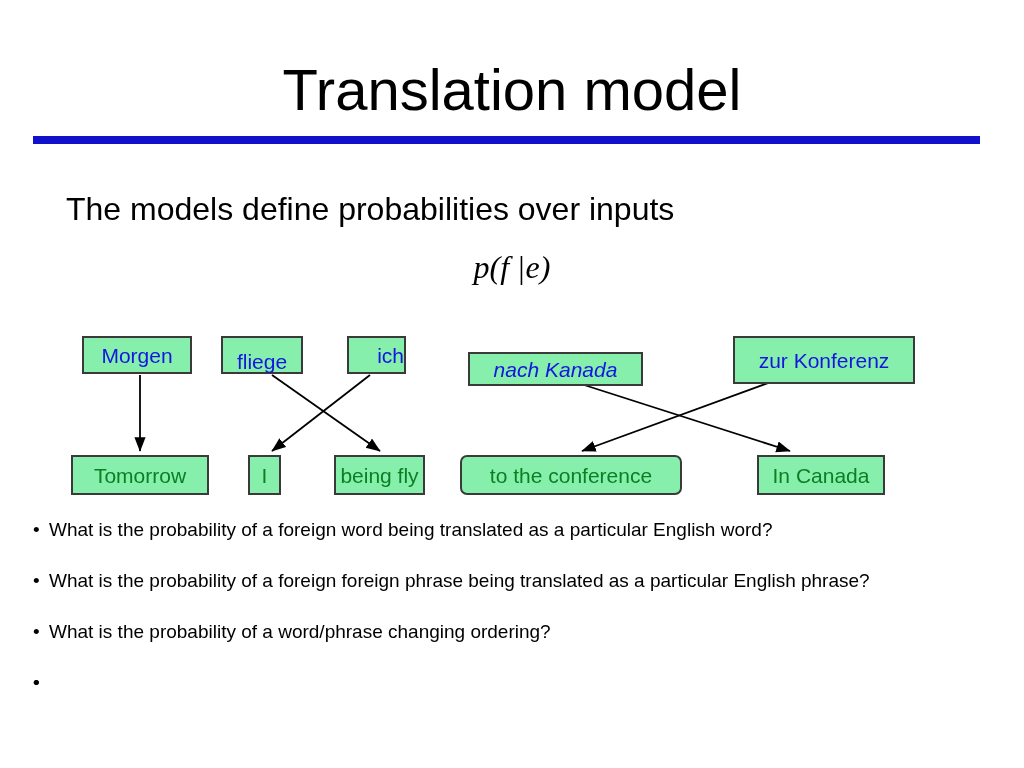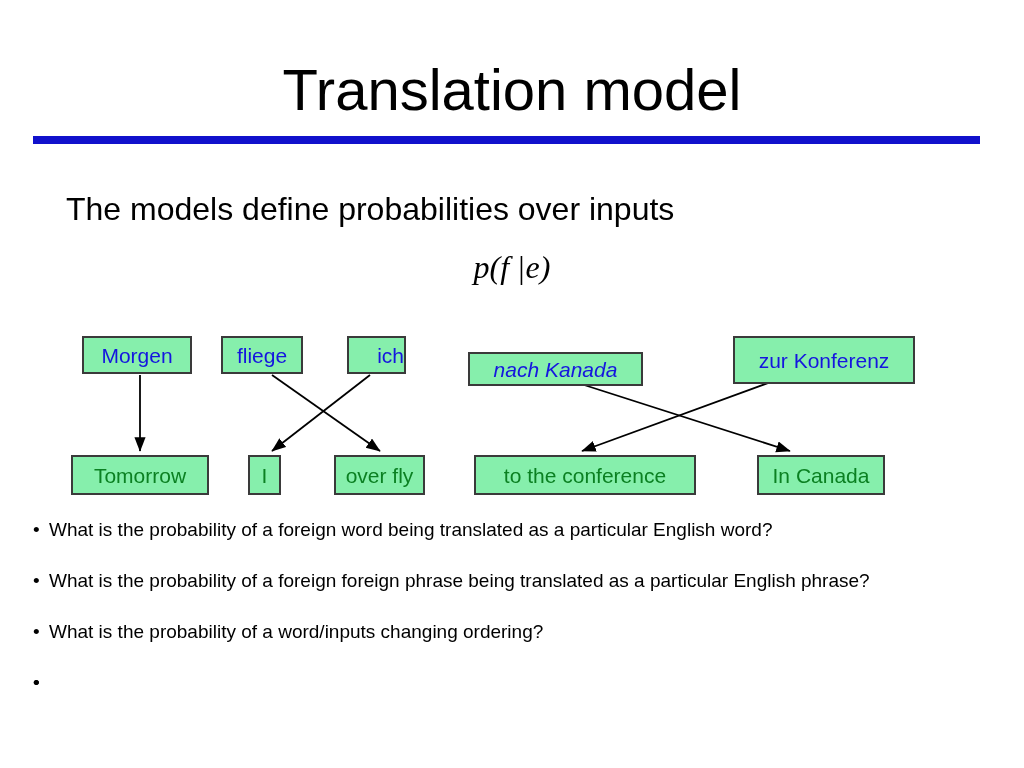--- a/index.html
+++ b/index.html
@@ -155,53 +155,53 @@
           <line x1="272" y1="55" x2="380" y2="131" stroke="#000000" stroke-width="1.8" marker-end="url(#arrowhead)"></line>
           <line x1="370" y1="55" x2="272" y2="131" stroke="#000000" stroke-width="1.8" marker-end="url(#arrowhead)"></line>
           <line x1="553" y1="55" x2="790" y2="131" stroke="#000000" stroke-width="1.8" marker-end="url(#arrowhead)"></line>
           <line x1="790" y1="55" x2="582" y2="131" stroke="#000000" stroke-width="1.8" marker-end="url(#arrowhead)"></line>
         </g>
     </svg>
     <div id="source-row">
         <div class="wbox src" style="left: 82px; top: 16px; width: 110px; height: 38px;">
           <span>Morgen</span>
         </div>
-        <div class="wbox src" style="left: 221px; top: 16px; width: 82px; height: 38px;">
+        <div class="wbox src" style="left: 221px; top: 16px; width: 82px; height: 38px; align-items: flex-end;">
           <span>fliege</span>
         </div>
         <div class="wbox src" style="left: 347px; top: 16px; width: 59px; height: 38px; justify-content: flex-end;">
           <span>ich</span>
         </div>
         <div class="wbox src" style="left: 468px; top: 32px; width: 175px; height: 34px; font-style: italic;">
           <span>nach Kanada</span>
         </div>
         <div class="wbox src" style="left: 733px; top: 16px; width: 182px; height: 48px;">
           <span>zur Konferenz</span>
         </div>
       </div>
     <div id="target-row">
         <div class="wbox tgt" style="left: 71px; top: 135px; width: 138px; height: 40px; justify-content: center;">
           <span>Tomorrow</span>
         </div>
         <div class="wbox tgt" style="left: 248px; top: 135px; width: 33px; height: 40px;">
           <span>I</span>
         </div>
         <div class="wbox tgt" style="left: 334px; top: 135px; width: 91px; height: 40px;">
-          <span>over fly</span>
-        </div>
-        <div class="wbox tgt" style="left: 474px; top: 135px; width: 222px; height: 40px;">
+          <span>being fly</span>
+        </div>
+        <div class="wbox tgt" style="left: 460px; top: 135px; width: 222px; height: 40px; border-radius: 7px;">
           <span>to the conference</span>
         </div>
         <div class="wbox tgt" style="left: 757px; top: 135px; width: 128px; height: 40px;">
           <span>In Canada</span>
         </div>
       </div>
   </div>
 
   <div id="bullets">
       <div class="bullet"><span class="dot">•</span><span>What is the probability of a foreign word being translated as a particular English word?</span></div>
       <div class="bullet"><span class="dot">•</span><span>What is the probability of a foreign foreign phrase being translated as a particular English phrase?</span></div>
-      <div class="bullet"><span class="dot">•</span><span>What is the probability of a word/inputs changing ordering?</span></div>
+      <div class="bullet"><span class="dot">•</span><span>What is the probability of a word/phrase changing ordering?</span></div>
       <div class="bullet"><span class="dot">•</span></div>
       <div class="bullet"><span class="dot">•</span></div>
     </div>
 
 </div>
 
 </body></html>

